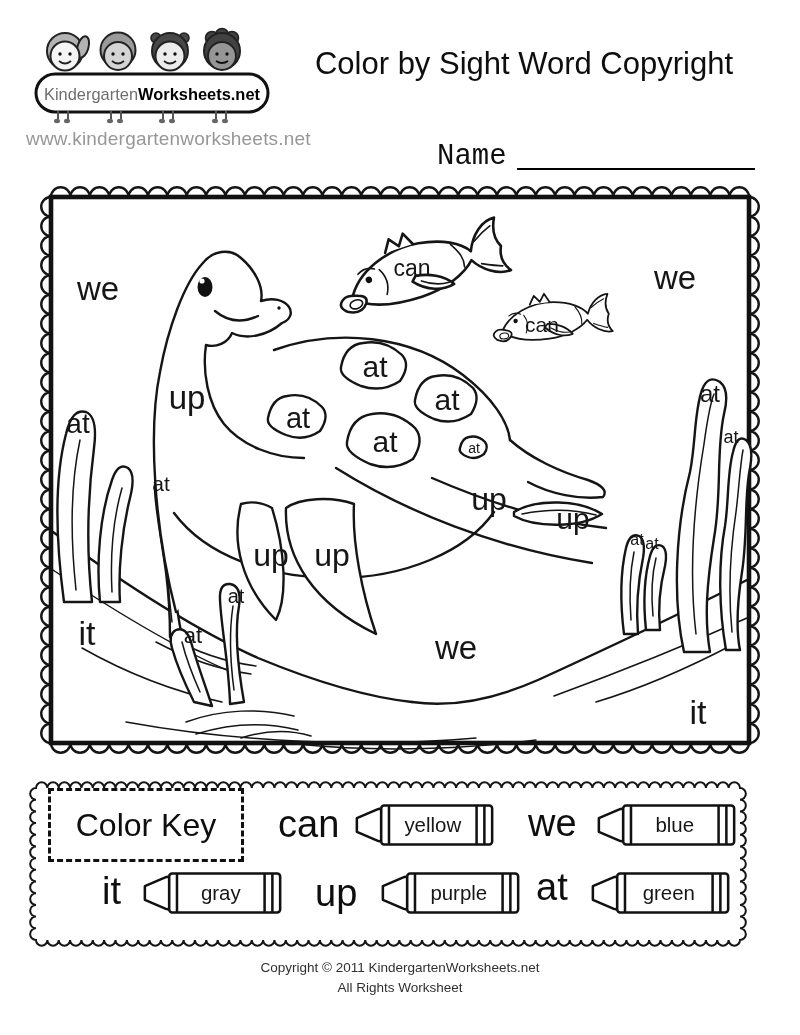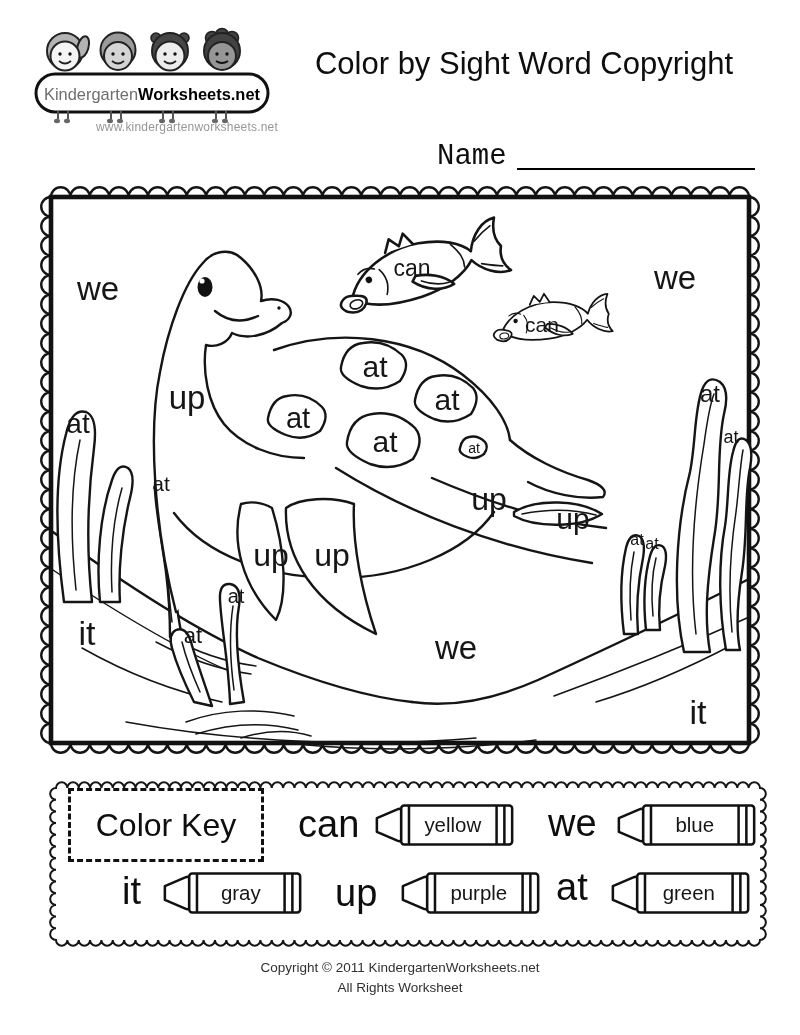--- a/index.html
+++ b/index.html
@@ -1,34 +1,34 @@
 <!DOCTYPE html>
 <html><head>
 <meta charset="utf-8">
 <style>
   html,body{margin:0;padding:0;background:#fff;}
   body{width:800px;height:1035px;position:relative;font-family:"Liberation Sans",sans-serif;color:#111;overflow:hidden;}
   .abs{position:absolute;}
   
   #logo-svg{left:30px;top:24px;width:244px;height:104px;}
-  #logo-url{left:26px;top:120px;width:252px;text-align:right;font-size:12px;color:#979797;letter-spacing:.2px;}
+  #logo-url{left:26px;top:128px;width:252px;text-align:right;font-size:19px;color:#979797;letter-spacing:.2px;}
   #page-title{left:278px;top:46px;width:492px;text-align:center;font-size:31px;color:#0e0e0e;white-space:nowrap;}
   #name-label{left:437px;top:140px;font-size:29px;color:#0e0e0e;font-family:Liberation Mono, monospace;}
   #name-line{left:517px;top:168px;width:238px;height:0;border-top:2.6px solid #000;}
   
   #picture{left:36px;top:182px;width:728px;height:576px;}
   #picture svg{display:block;}
   .ln{fill:none;stroke:#151515;stroke-width:2.4;stroke-linecap:round;stroke-linejoin:round;}
   .lnf{fill:#fff;stroke:#151515;stroke-width:2.4;stroke-linecap:round;stroke-linejoin:round;}
   .thin{fill:none;stroke:#151515;stroke-width:1.5;stroke-linecap:round;}
   .fillonly{fill:#fff;stroke:none;}
   svg text{font-family:"Liberation Sans",sans-serif;fill:#161616;}
   .sight-word{text-anchor:middle;}
   
-  #color-key{left:48px;top:780px;width:720px;height:168px;text-decoration:underline;}
+  #color-key{left:28px;top:780px;width:720px;height:168px;text-decoration:underline;}
   #key-border{position:absolute;left:0;top:0;}
   #key-heading-box{position:absolute;left:20px;top:8px;width:190px;height:68px;border:3px dashed #111;display:flex;align-items:center;justify-content:center;}
   #key-heading-box span{font-size:32px;color:#0e0e0e;}
   .kw{position:absolute;font-size:38px;line-height:1;color:#0e0e0e;}
   .crayon{position:absolute;width:146px;height:54px;}
   .cr{fill:#fff;stroke:#111;stroke-width:2.6;stroke-linejoin:round;}
   
   #footer{left:0;top:958px;width:800px;text-align:center;font-size:13.5px;color:#303030;line-height:1.45;}
 </style>
 </head>

